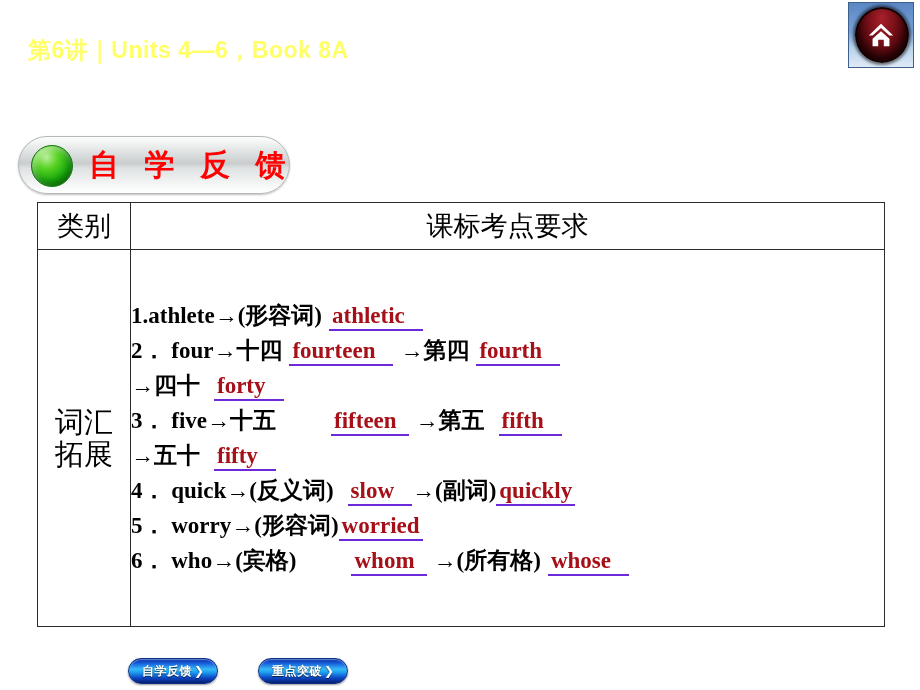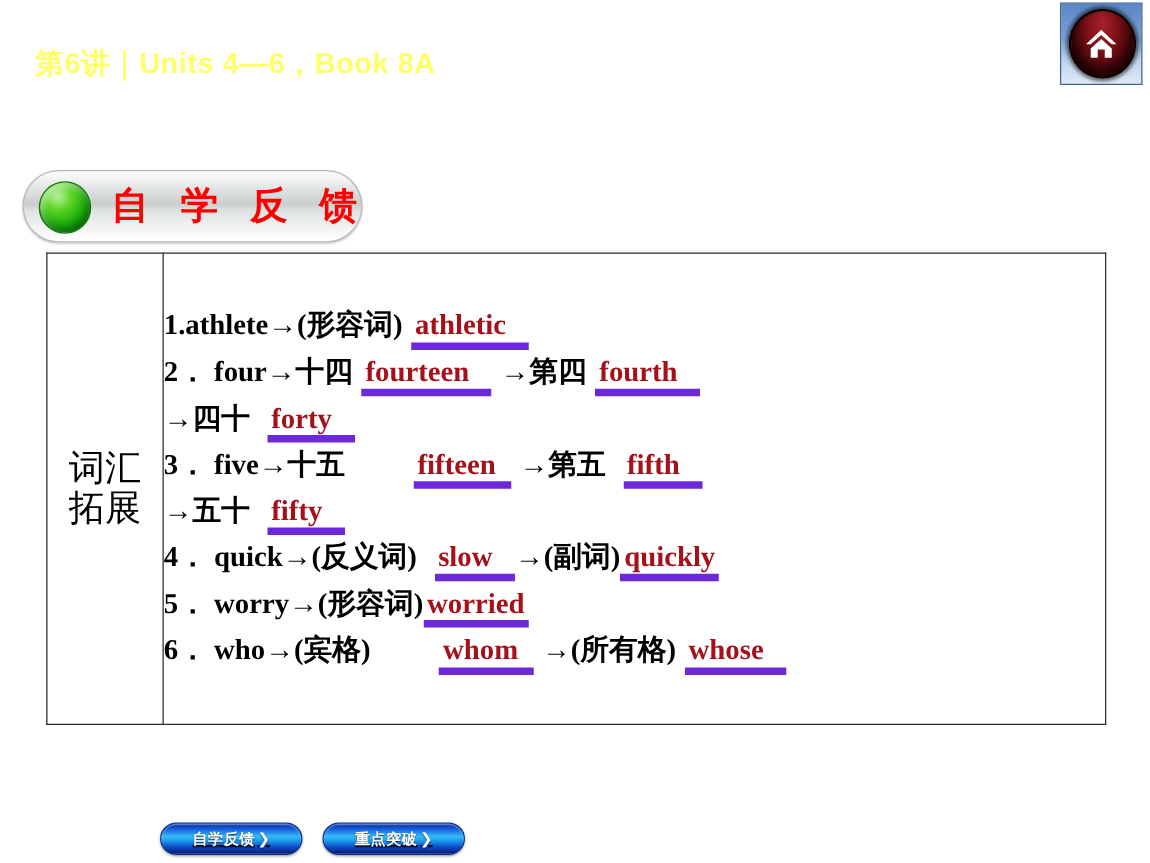--- a/index.html
+++ b/index.html
@@ -154,47 +154,46 @@
     font-family: "Liberation Serif", "DejaVu Serif", serif;
     font-weight: bold;
     font-size: 23px;
     color: #000;
     line-height: 35px;
     white-space: nowrap;
   }
   .ans {
     color: #a61018;
     font-weight: bold;
-    border-bottom: 6px solid #6d28d9;
+    border-bottom: 2px solid #6d28d9;
     padding: 0 3px 1px 3px;
     display: inline-block;
     line-height: 1.05em;
   }
   .ans.pad-wide { padding-right: 18px; }
   .ans.pad-mid  { padding-right: 12px; margin-left: 48px; }
   .sp { display: inline-block; width: 7px; }
   .sp-lg { display: inline-block; width: 14px; }
 
   
   .navbtn {
     position: absolute;
     top: 658px;
-    width: 114px;
+    width: 90px;
     height: 26px;
     border-radius: 13px;
     background: linear-gradient(to bottom,
         #0a2f9e 0%, #1457d8 16%, #36b9f7 42%, #1ea0ef 55%,
         #0d49c8 78%, #061d6e 100%);
     border: 1px solid #0b2f86;
     box-sizing: border-box;
     box-shadow: 0 1px 2px rgba(0,0,0,.4), inset 0 1px 1px rgba(255,255,255,.4);
     display: flex;
     align-items: center;
     justify-content: center;
-    text-decoration: underline;
   }
   #btn-selfstudy { left: 128px; }
   #btn-keypoints { left: 258px; }
   .navbtn .navbtn-label {
     font-family: "Liberation Sans", "DejaVu Sans", sans-serif;
     font-size: 12px;
     font-weight: bold;
     color: #ffffff;
     text-shadow: 0 1px 1px rgba(0,0,0,.7);
     letter-spacing: 0.5px;
@@ -228,20 +227,24 @@
   <div class="banner-label">自 学 反 馈</div>
 </div>
 
 <table id="content-table">
   <colgroup>
     <col class="col-cat">
     <col>
   </colgroup>
   <tbody>
     <tr>
+      <td class="th-cat">类别</td>
+      <td class="th-req">课标考点要求</td>
+    </tr>
+    <tr>
       <td class="cat-cell">
         <div>词汇</div>
         <div>拓展</div>
       </td>
       <td class="req-cell">
         <div class="vocab-list">
 
           <div class="vocab-line">
             <span>1.athlete→(形容词)</span><span class="sp"></span><span class="ans pad-wide">athletic</span>
           </div>

